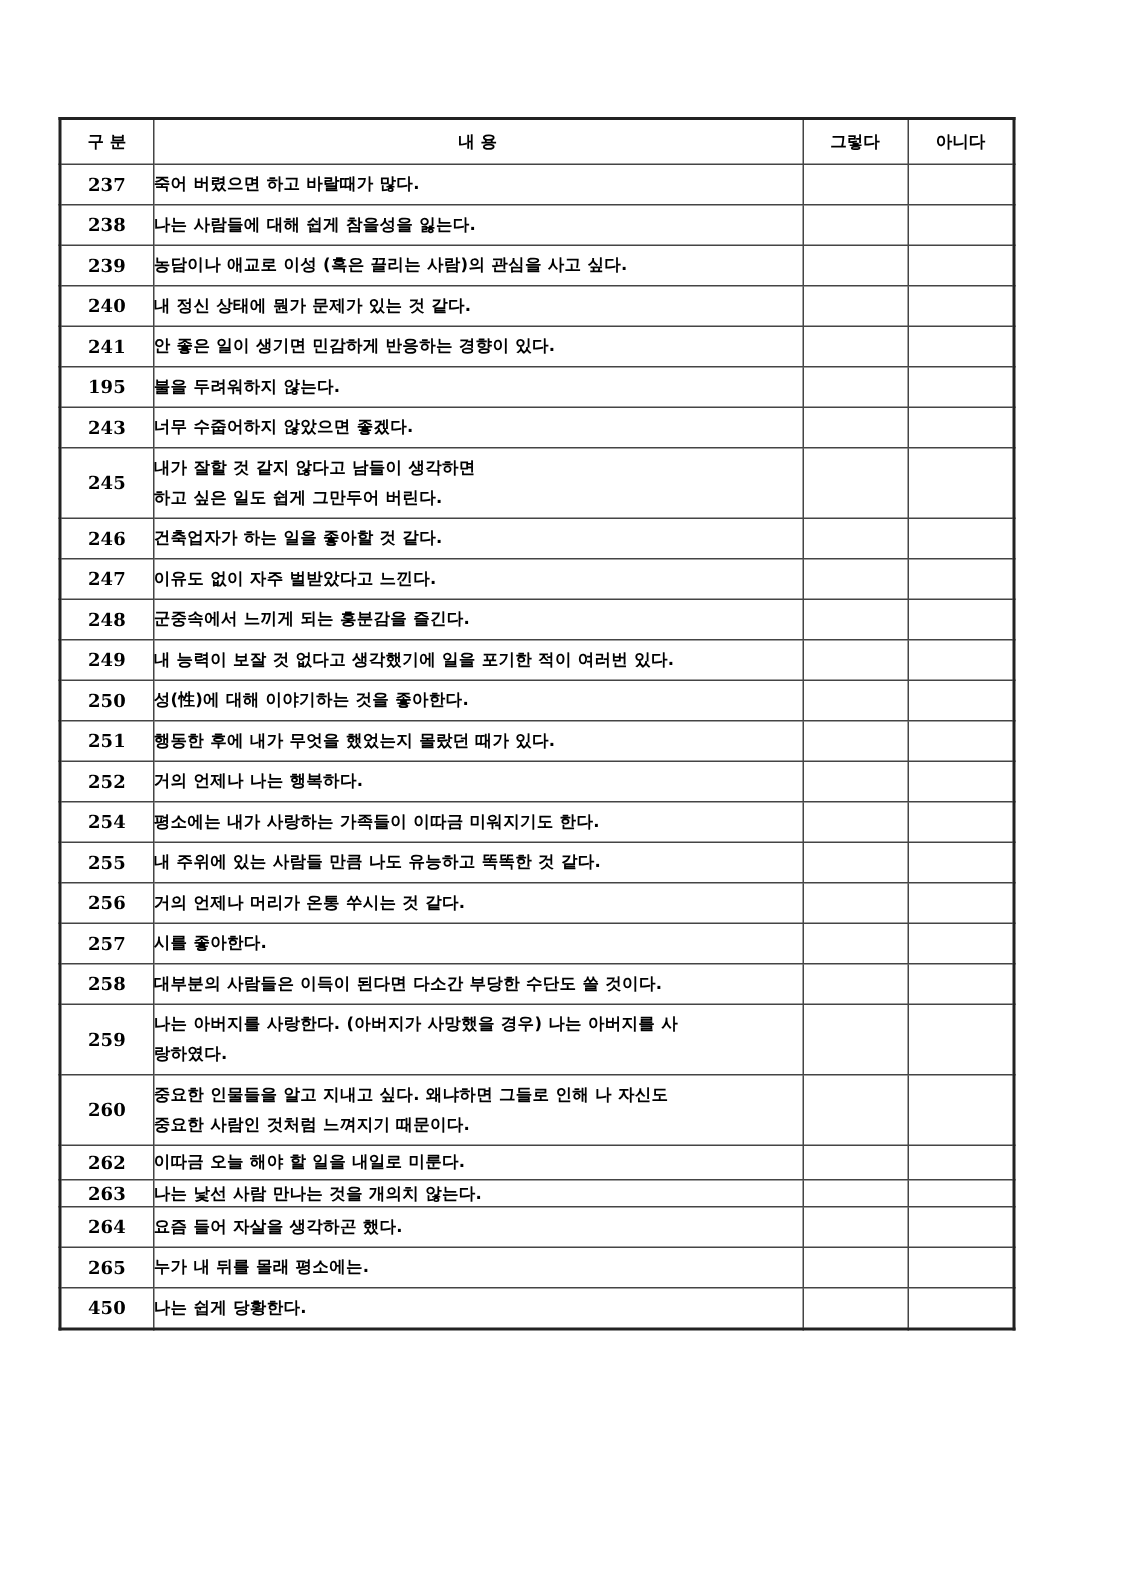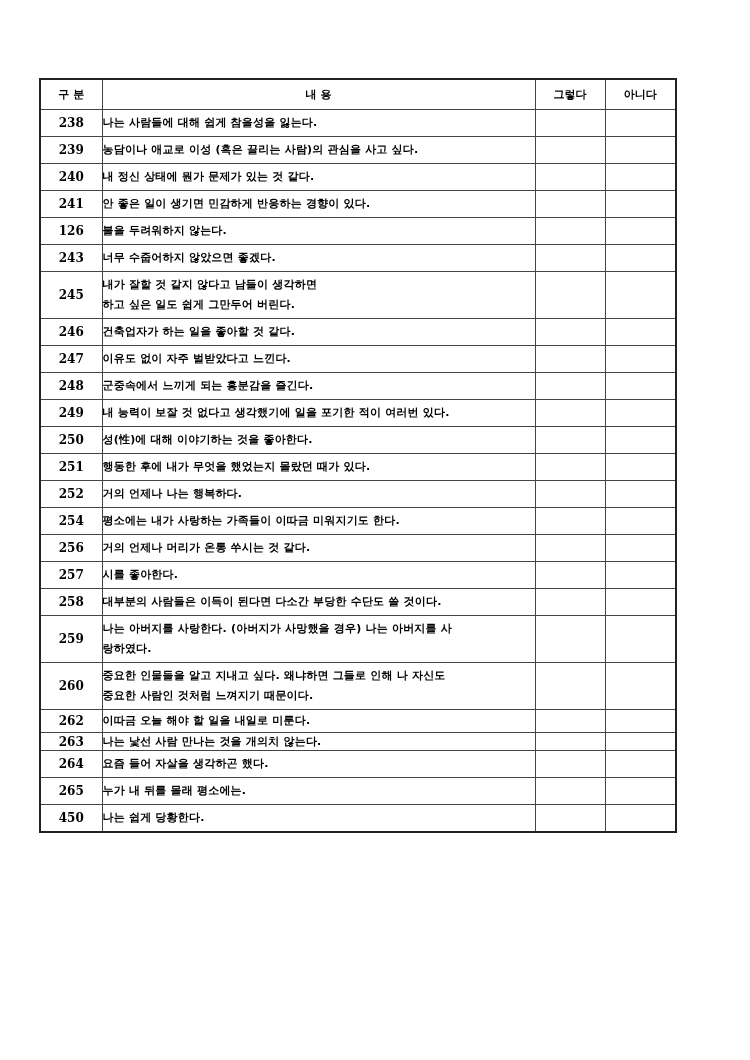--- a/index.html
+++ b/index.html
@@ -78,20 +78,26 @@
     <thead>
       <tr>
         <th>구 분</th>
         <th>내 용</th>
         <th>그렇다</th>
         <th>아니다</th>
       </tr>
     </thead>
     <tbody>
       <tr class="row">
+        <td class="num">237</td>
+        <td class="text">죽어 버렸으면 하고 바랄때가 많다.</td>
+        <td class="check"></td>
+        <td class="check"></td>
+      </tr>
+      <tr class="row">
         <td class="num">238</td>
         <td class="text">나는 사람들에 대해 쉽게 참을성을 잃는다.</td>
         <td class="check"></td>
         <td class="check"></td>
       </tr>
       <tr class="row">
         <td class="num">239</td>
         <td class="text">농담이나 애교로 이성 (혹은 끌리는 사람)의 관심을 사고 싶다.</td>
         <td class="check"></td>
         <td class="check"></td>
@@ -102,21 +108,21 @@
         <td class="check"></td>
         <td class="check"></td>
       </tr>
       <tr class="row">
         <td class="num">241</td>
         <td class="text">안 좋은 일이 생기면 민감하게 반응하는 경향이 있다.</td>
         <td class="check"></td>
         <td class="check"></td>
       </tr>
       <tr class="row">
-        <td class="num">126</td>
+        <td class="num">195</td>
         <td class="text">불을 두려워하지 않는다.</td>
         <td class="check"></td>
         <td class="check"></td>
       </tr>
       <tr class="row">
         <td class="num">243</td>
         <td class="text">너무 수줍어하지 않았으면 좋겠다.</td>
         <td class="check"></td>
         <td class="check"></td>
       </tr>
@@ -171,20 +177,26 @@
         <td class="check"></td>
         <td class="check"></td>
       </tr>
       <tr class="row">
         <td class="num">254</td>
         <td class="text">평소에는 내가 사랑하는 가족들이 이따금 미워지기도 한다.</td>
         <td class="check"></td>
         <td class="check"></td>
       </tr>
       <tr class="row">
+        <td class="num">255</td>
+        <td class="text">내 주위에 있는 사람들 만큼 나도 유능하고 똑똑한 것 같다.</td>
+        <td class="check"></td>
+        <td class="check"></td>
+      </tr>
+      <tr class="row">
         <td class="num">256</td>
         <td class="text">거의 언제나 머리가 온통 쑤시는 것 같다.</td>
         <td class="check"></td>
         <td class="check"></td>
       </tr>
       <tr class="row">
         <td class="num">257</td>
         <td class="text">시를 좋아한다.</td>
         <td class="check"></td>
         <td class="check"></td>

